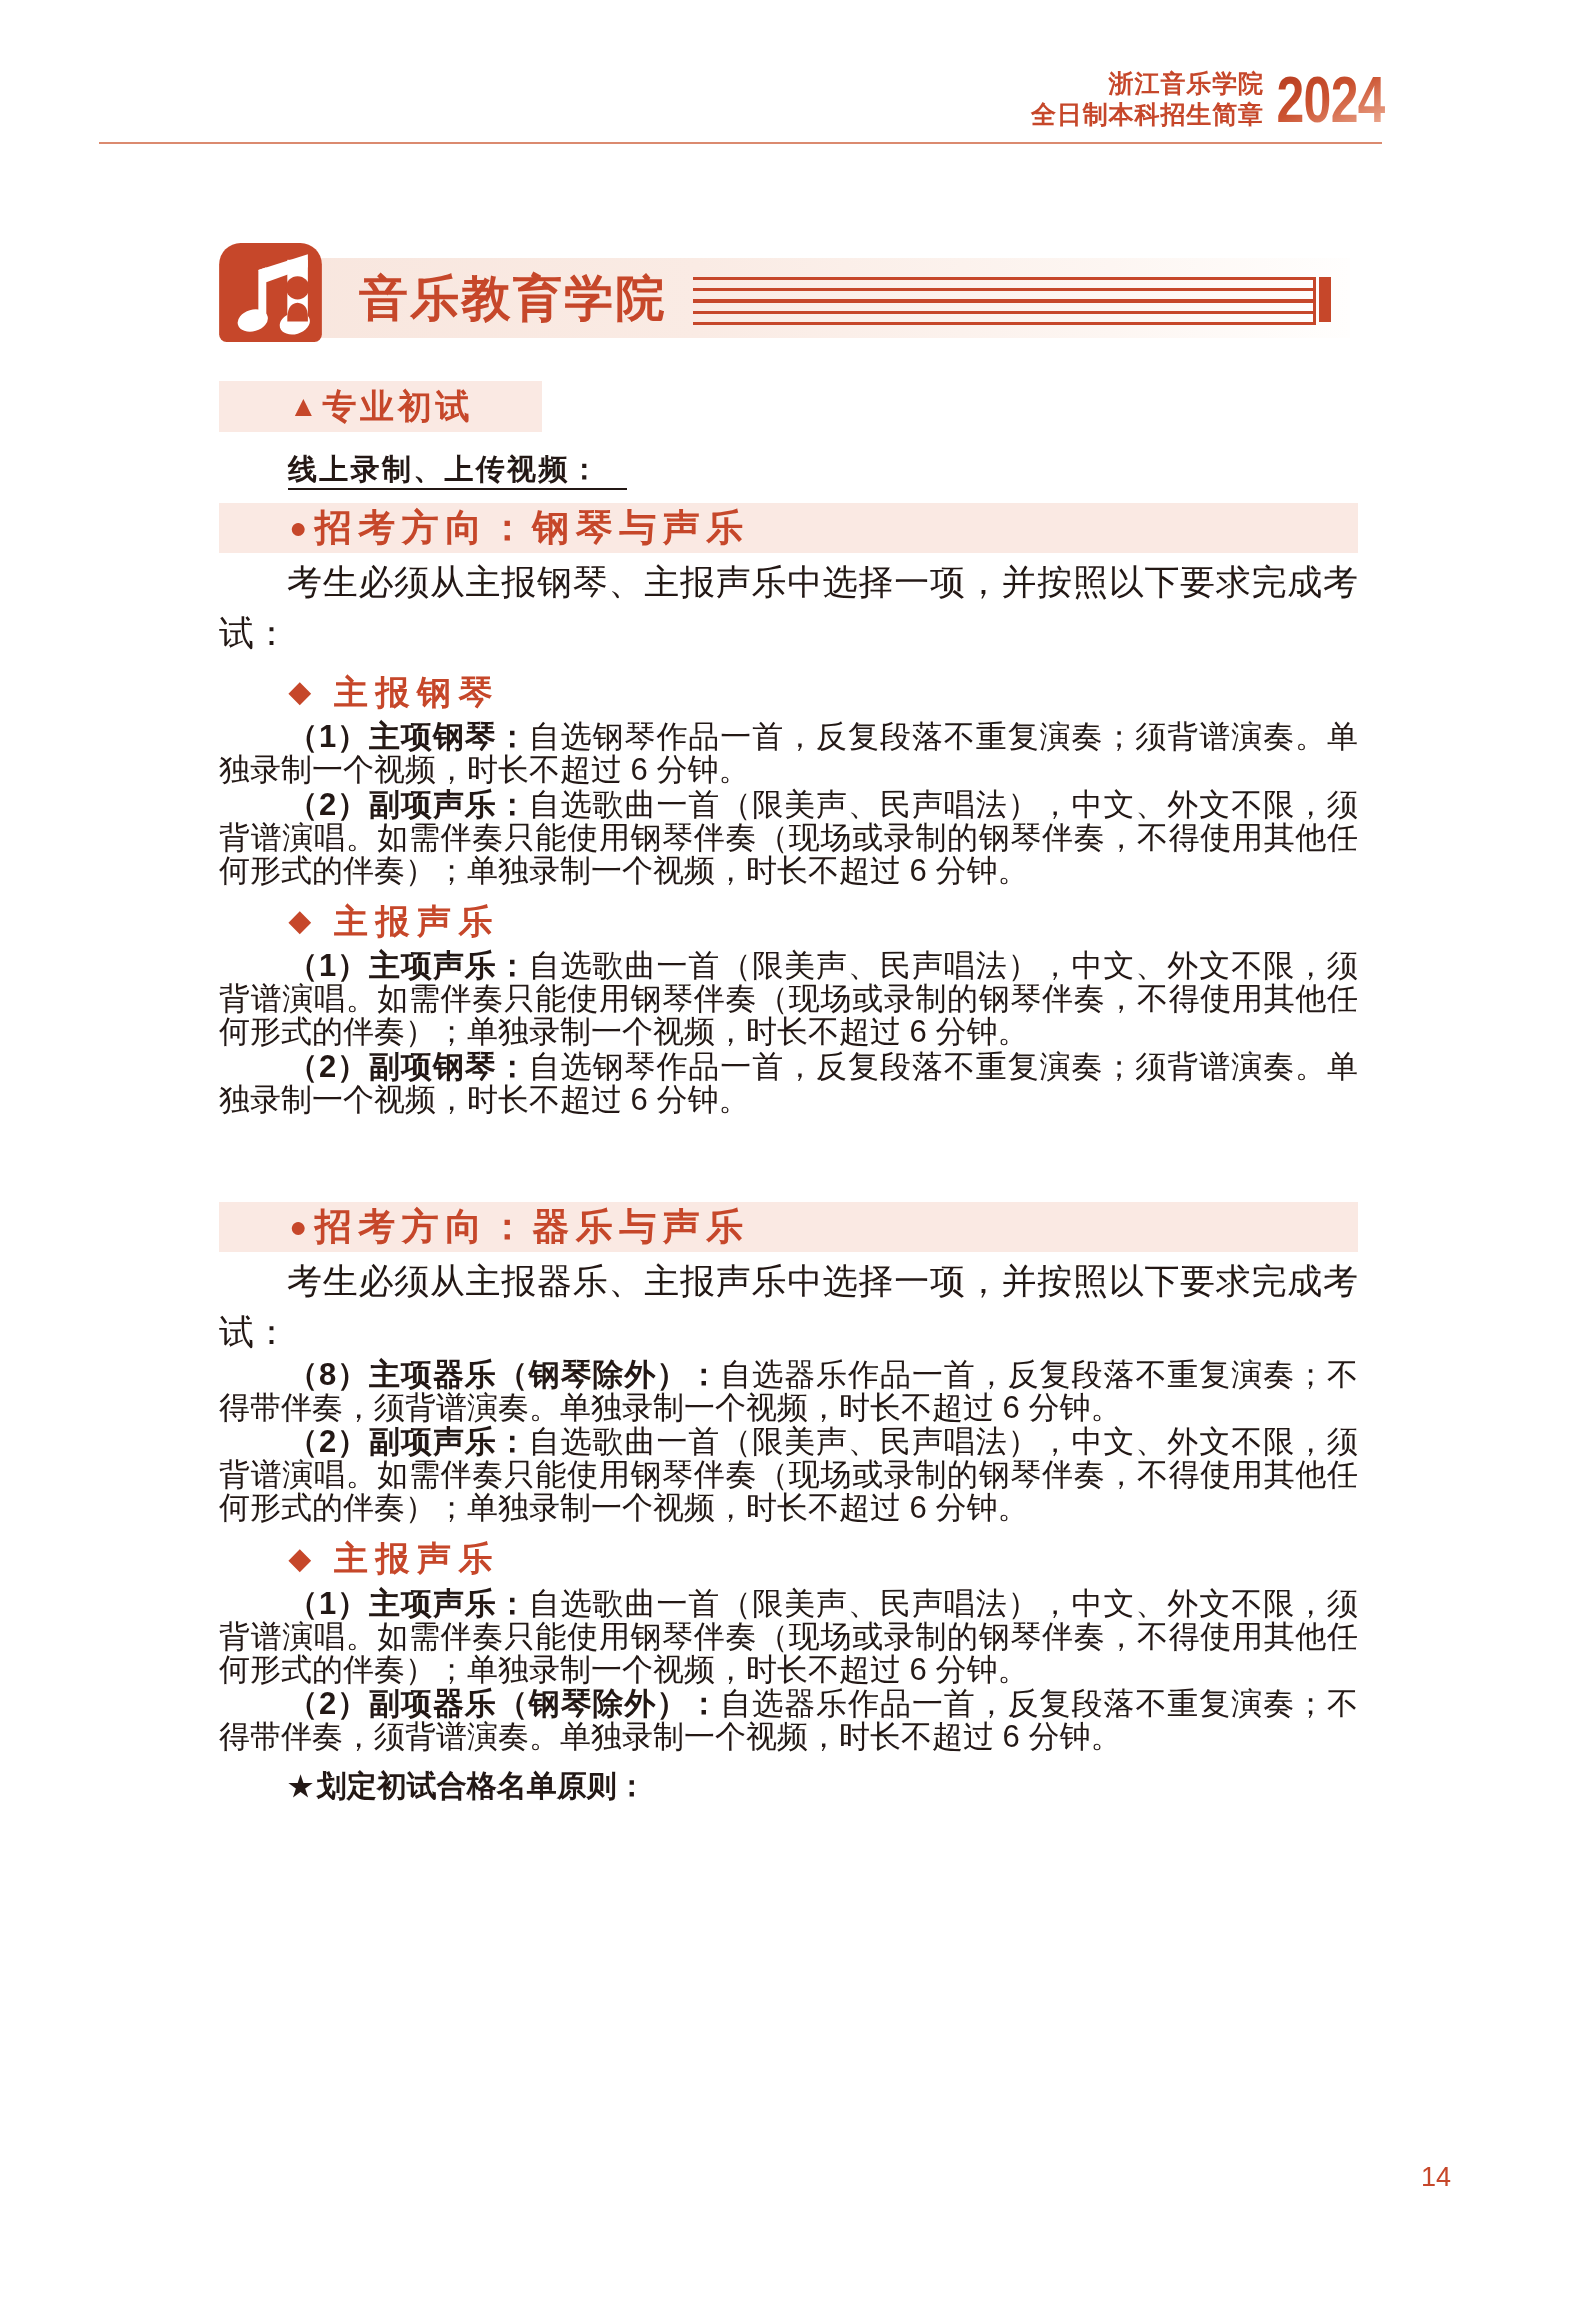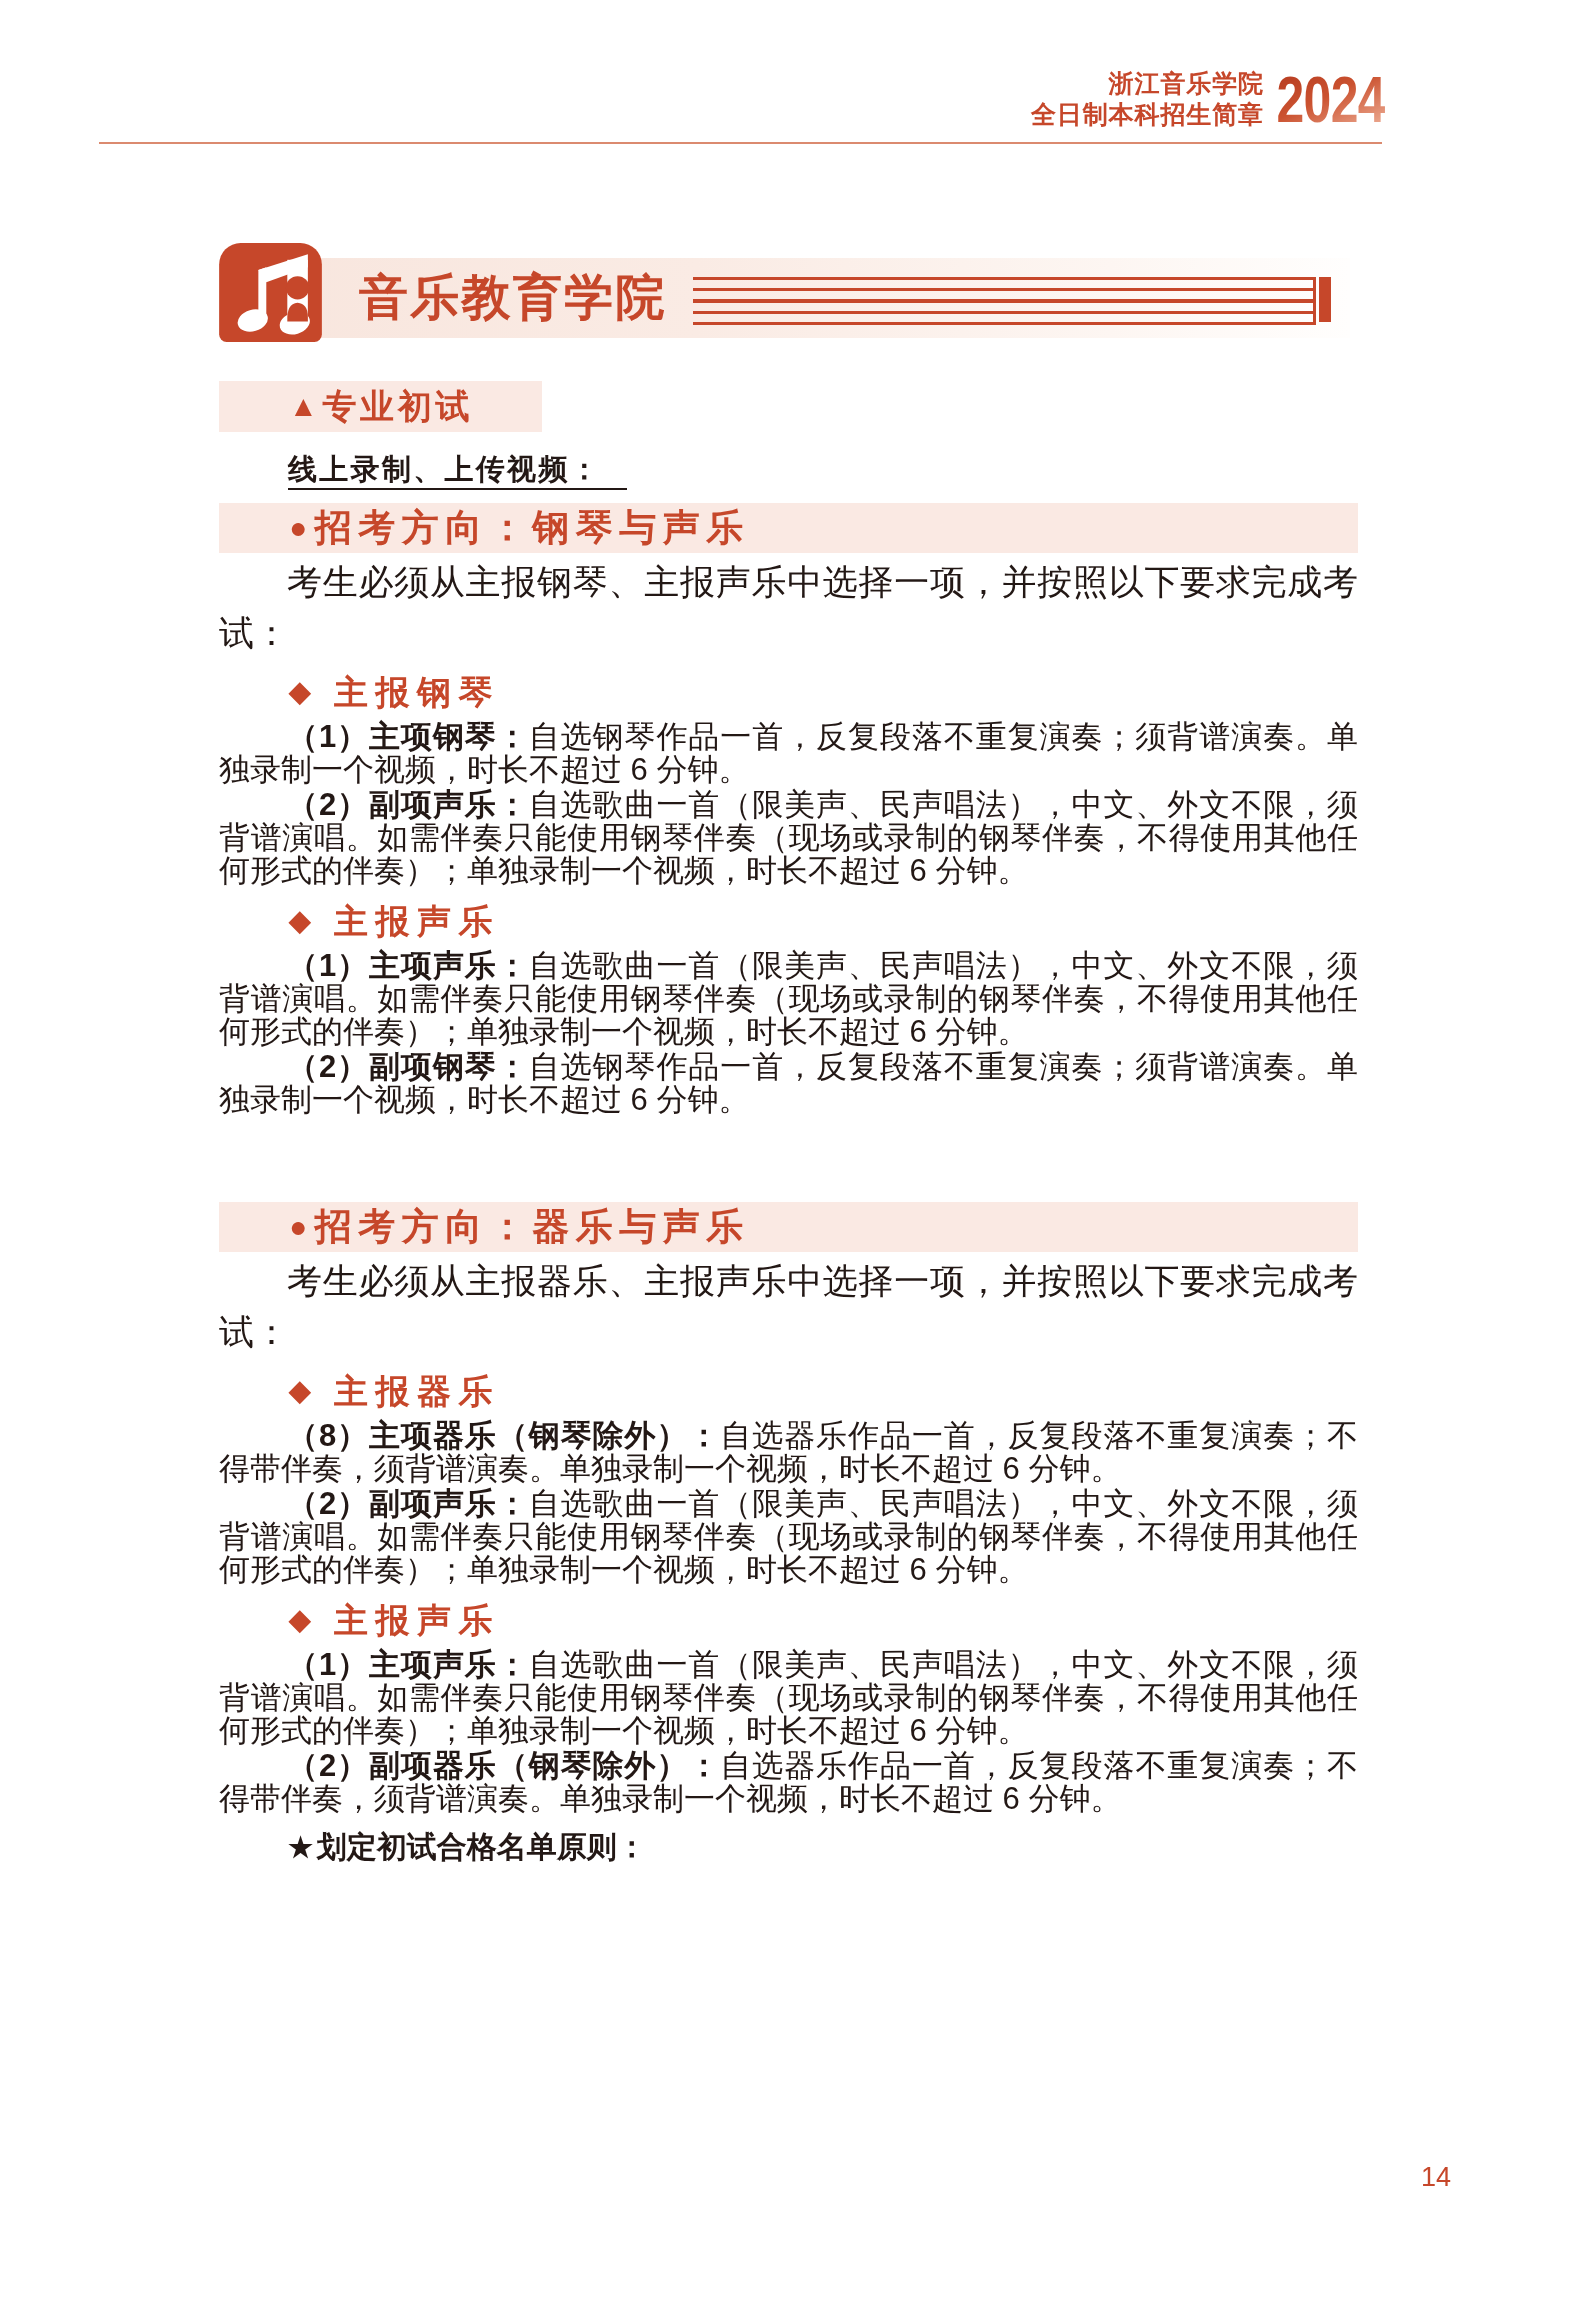--- a/index.html
+++ b/index.html
@@ -21,21 +21,21 @@
   }
   .hdr-rule{position:absolute;left:99px;right:96px;top:142px;height:2.3px;background:#DB8A6F;}
   
   .band{
     position:absolute;left:262px;top:258px;width:1088px;height:80px;
     background:linear-gradient(90deg,#F8E6DE 0%,#FAEBE4 40%,#FDF6F2 78%,#FFFEFD 100%);
   }
   .icon{position:absolute;left:219px;top:243px;width:103px;height:99px;}
   .banner-title{
     position:absolute;left:359px;top:258px;height:80px;line-height:80px;
-    font-size:49px;font-weight:700;color:#C6472A;letter-spacing:2.3px;white-space:nowrap;font-family:Liberation Serif, serif;
+    font-size:49px;font-weight:700;color:#C6472A;letter-spacing:2.3px;white-space:nowrap;
   }
   .staff{
     position:absolute;left:693px;top:277px;width:620px;height:48px;
     display:flex;flex-direction:column;justify-content:space-between;
     border-right:3.3px solid #C6472A;
   }
   .staff .sl{height:3.3px;background:#C6472A;}
   .staff-endbar{position:absolute;left:1319px;top:277px;width:11.7px;height:45px;background:#C6472A;}
   
   .content{position:absolute;left:219px;top:381px;width:1139px;}
@@ -137,24 +137,20 @@
     </div>
     <p class="item"><b>（1）主项声乐：</b><span>自选歌曲一首（限美声、民声唱法），中文、外文不限，须背谱演唱。如需伴奏只能使用钢琴伴奏（现场或录制的钢琴伴奏，不得使用其他任何形式的伴奏）；单独录制一个视频，时长不超过 6 分钟。</span></p>
     <p class="item"><b>（2）副项钢琴：</b><span>自选钢琴作品一首，反复段落不重复演奏；须背谱演奏。单独录制一个视频，时长不超过 6 分钟。</span></p>
 
     <div class="secbar bar-2">
       <span class="mk-dot">●</span>
       <span>招考方向：器乐与声乐</span>
     </div>
     <p class="intro">考生必须从主报器乐、主报声乐中选择一项，并按照以下要求完成考试：</p>
 
-    <div class="ghead">
-      <span class="mk-dia">◆</span>
-      <span>主报器乐</span>
-    </div>
     <p class="item"><b>（8）主项器乐（钢琴除外）：</b><span>自选器乐作品一首，反复段落不重复演奏；不得带伴奏，须背谱演奏。单独录制一个视频，时长不超过 6 分钟。</span></p>
     <p class="item"><b>（2）副项声乐：</b><span>自选歌曲一首（限美声、民声唱法），中文、外文不限，须背谱演唱。如需伴奏只能使用钢琴伴奏（现场或录制的钢琴伴奏，不得使用其他任何形式的伴奏）；单独录制一个视频，时长不超过 6 分钟。</span></p>
 
     <div class="ghead">
       <span class="mk-dia">◆</span>
       <span>主报声乐</span>
     </div>
     <p class="item"><b>（1）主项声乐：</b><span>自选歌曲一首（限美声、民声唱法），中文、外文不限，须背谱演唱。如需伴奏只能使用钢琴伴奏（现场或录制的钢琴伴奏，不得使用其他任何形式的伴奏）；单独录制一个视频，时长不超过 6 分钟。</span></p>
     <p class="item"><b>（2）副项器乐（钢琴除外）：</b><span>自选器乐作品一首，反复段落不重复演奏；不得带伴奏，须背谱演奏。单独录制一个视频，时长不超过 6 分钟。</span></p>
 

